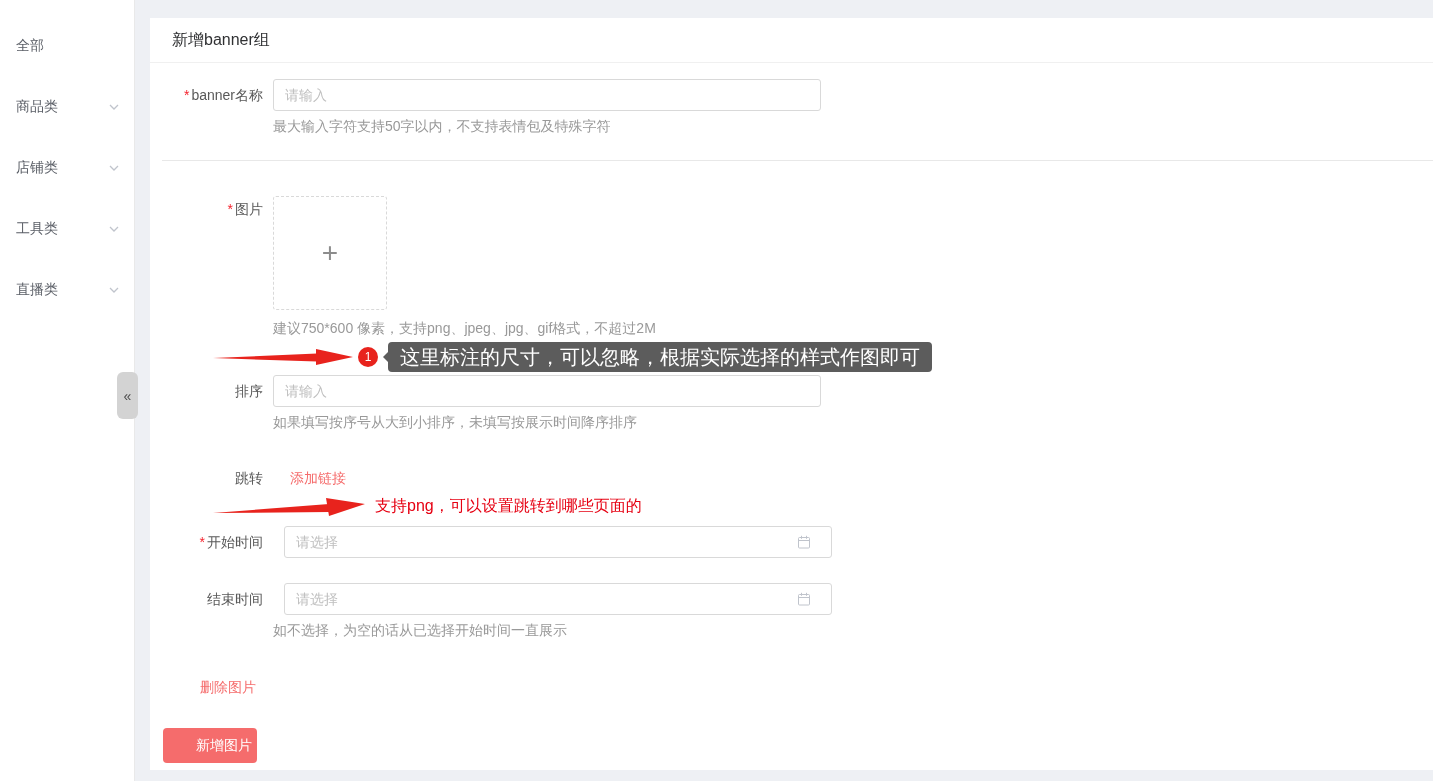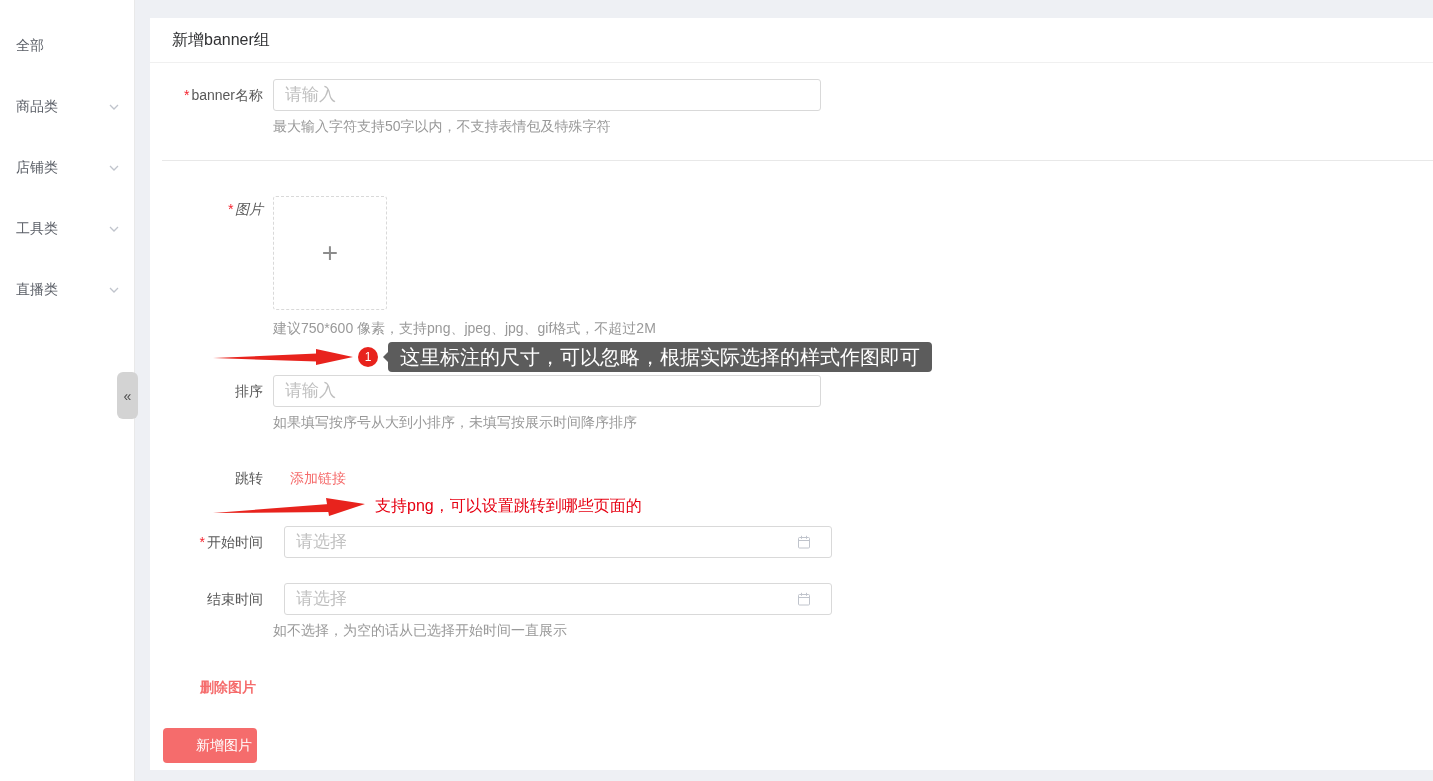--- a/index.html
+++ b/index.html
@@ -56,30 +56,30 @@
     width: 123px; text-align: right; padding-right: 10px;
     font-size: 14px; color: #595959; line-height: 32px;
     white-space: nowrap;
   }
   .flabel .req { color: #f5222d; margin-right: 2px; }
   .fcontent { display: flex; flex-direction: column; }
   .tinput {
     width: 548px; height: 32px;
     border: 1px solid #d9d9d9; border-radius: 3px;
     padding: 0 11px;
-    font-size: 17px; color: #262626;
+    font-size: 14px; color: #262626;
     outline: none; background: #fff;
     font-family: "Liberation Sans", "DejaVu Sans", sans-serif;
   }
   .tinput::placeholder { color: #bfbfbf; }
   .helper { margin-top: 6px; font-size: 14px; color: #999999; line-height: 19px; }
   .divider { height: 1px; background: #e8e8e8; margin: 24px 0 0 12px; }
   
   .row-image { margin-top: 35px; }
-  .row-image .flabel { line-height: 20px; padding-top: 3px; font-style: italic; }
+  .row-image .flabel { line-height: 20px; padding-top: 3px; }
   .upload-box {
     width: 114px; height: 114px;
     border: 1px dashed #d9d9d9; border-radius: 3px;
     display: flex; align-items: center; justify-content: center;
     font-size: 28px; font-weight: 300; color: #8c8c8c;
     cursor: pointer; background: #fff;
   }
   .row-image .helper { margin-top: 9px; }
   
   .annotation { display: flex; align-items: center; margin-left: 63px; }
@@ -118,21 +118,21 @@
   }
   .row-start { margin-top: 8px; }
   .row-end { margin-top: 25px; }
   .input-wrap { position: relative; width: 548px; padding-left: 11px; }
   .cal-icon {
     position: absolute; right: 10px; top: 9px;
     width: 14px; height: 14px; cursor: pointer;
   }
   .delete-link {
     margin: 39px 0 0 50px;
-    font-size: 14px; color: #f56c6c; cursor: pointer; display: inline-block; font-weight: bold;
+    font-size: 14px; color: #f56c6c; cursor: pointer; display: inline-block;
   }
   .add-btn {
     display: block;
     margin: 31px 0 0 13px;
     width: 94px; height: 35px;
     background: #f56c6c; color: #ffffff;
     border: none; border-radius: 4px;
     font-size: 14px; cursor: pointer;
     font-family: "Liberation Sans", "DejaVu Sans", sans-serif;
     padding-left: 28px;

